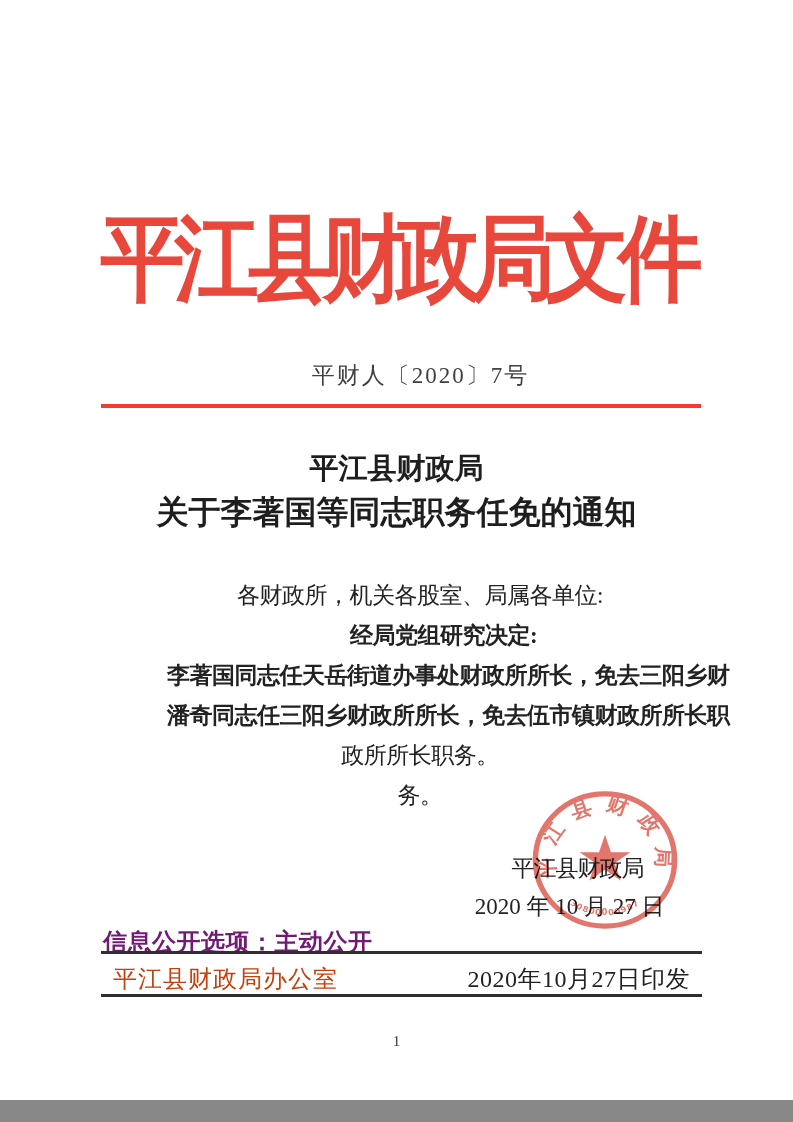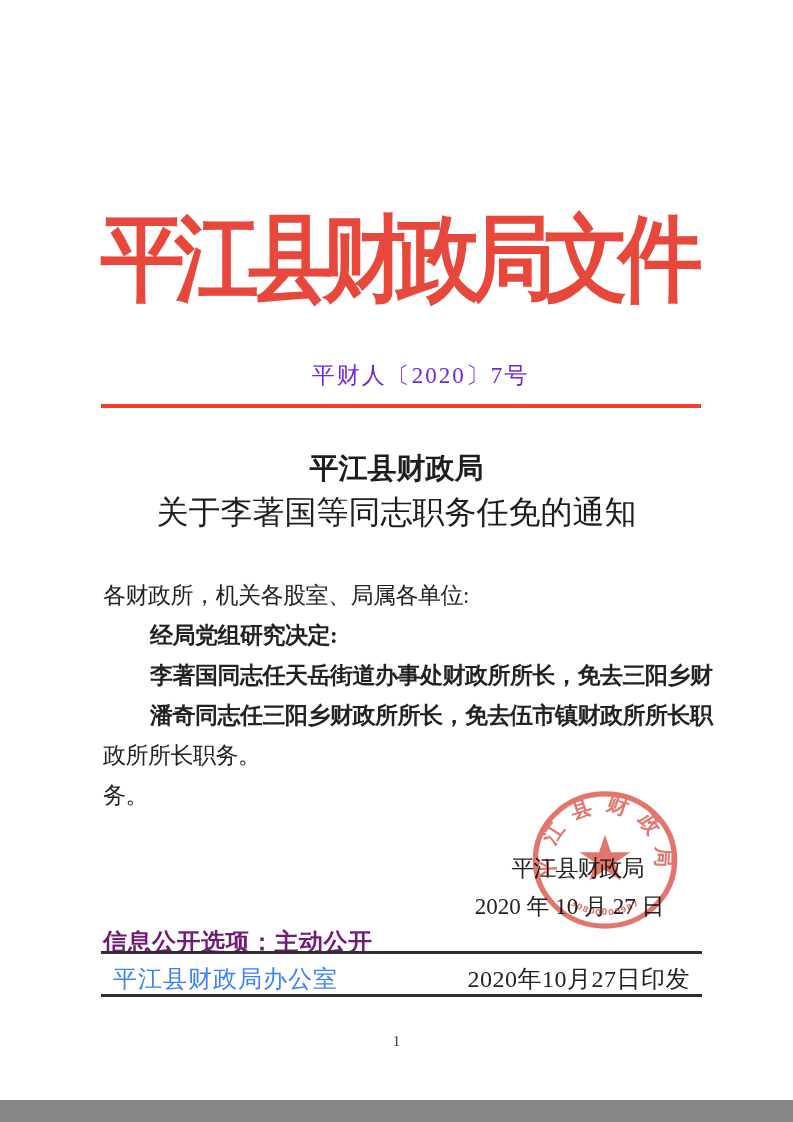--- a/index.html
+++ b/index.html
@@ -29,21 +29,21 @@
     transform: scaleY(1.12);
     transform-origin: center top;
   }
 
   .doc-number {
     position: absolute;
     top: 360px; left: 0; right: 0;
     text-align: center;
     font-size: 23px;
     letter-spacing: 2px;
-    color: #6d28d9;
+    color: #404040;
     margin-left: 48px;
   }
 
   .red-rule {
     position: absolute;
     top: 404px; left: 101px;
     width: 600px; height: 4px;
     background: #f23d2c;
   }
 
@@ -55,30 +55,31 @@
     font-size: 29px;
     font-weight: 700;
     color: #1e1e1e;
     letter-spacing: 0px;
   }
   .doc-title-2 {
     position: absolute;
     top: 491px; left: 0; right: 0;
     text-align: center;
     font-size: 32px;
-    font-weight: 400;
+    font-weight: 700;
     color: #1e1e1e;
     letter-spacing: 0px;
   }
 
   
   .body-block {
     position: absolute;
-    top: 576px; left: 103px;
+    top: 576px; left: 120px;
     width: 600px;
+    text-align: center;
   }
   .body-line {
     font-size: 23px;
     line-height: 40px;
     height: 40px;
     letter-spacing: -0.5px;
     color: #222222;
     white-space: nowrap;
   }
   .body-line.indent { padding-left: 47px; font-weight: bold; }
@@ -125,21 +126,21 @@
   .rule-1 {
     position: absolute;
     top: 951px; left: 101px;
     width: 601px; height: 3px;
     background: #2f2f2f;
   }
   .issuing-office {
     position: absolute;
     top: 963px; left: 113px;
     font-size: 24px;
-    color: #3b82f6;
+    color: #c2410c;
     letter-spacing: 1px;
   }
   .print-date {
     position: absolute;
     top: 963px; left: 0;
     width: 690px;
     text-align: right;
     font-size: 24px;
     color: #222222;
     letter-spacing: 0.5px;

